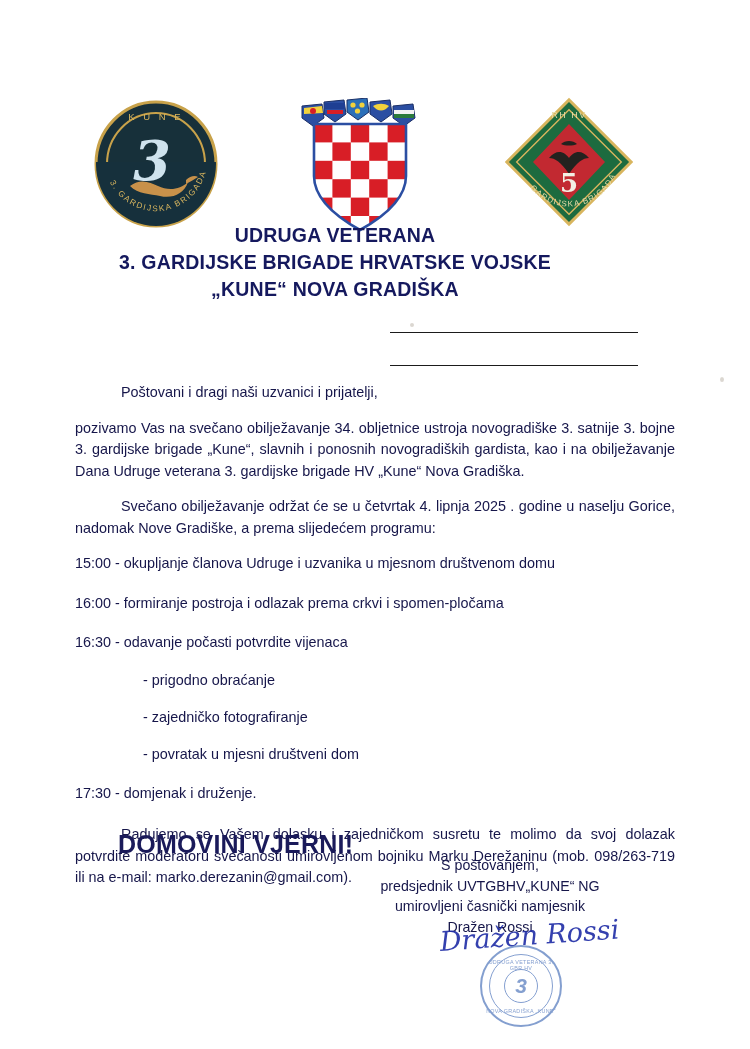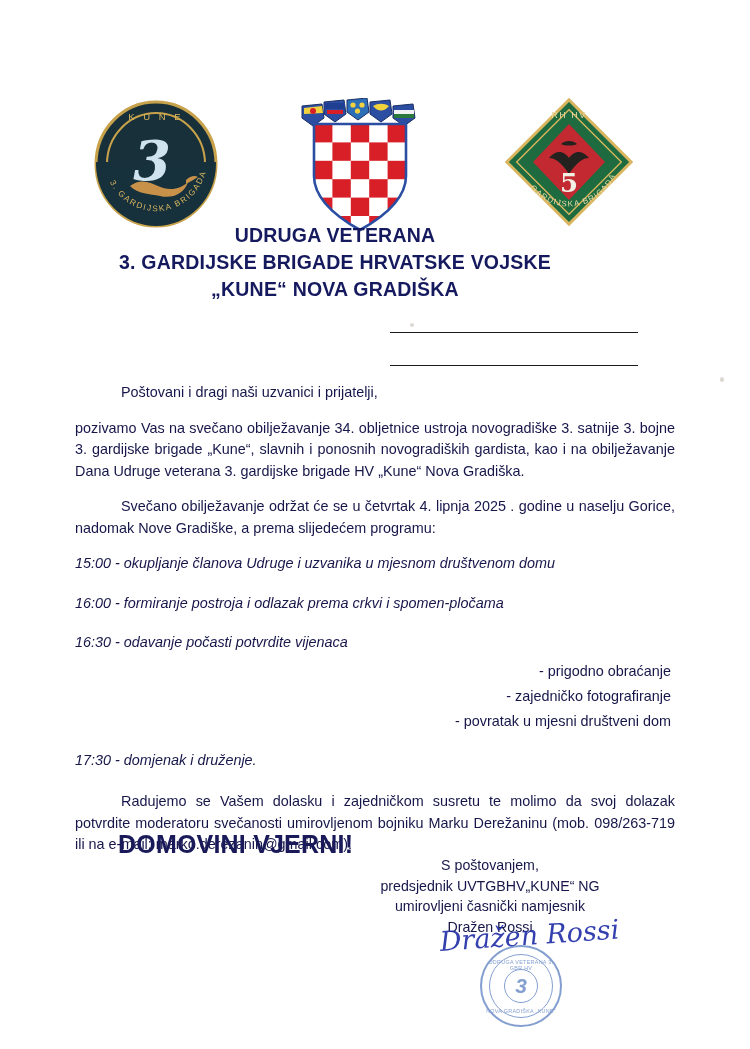--- a/index.html
+++ b/index.html
@@ -95,26 +95,25 @@
     top: 382px;
     left: 75px;
     width: 600px;
     font-size: 14.4px;
     line-height: 21.5px;
     color: #16164a;
   }
   .p { margin: 0 0 14px 0; }
   .p.indent { text-indent: 46px; }
   .p.just { text-align: justify; }
-  .prog { margin: 4px 0 18px 0; font-style: italic; }
+  .prog { margin: 4px 0 18px 0; }
   .prog-sub {
-    margin: 4px;
+    margin: 16px;
     padding-left: 52px;
     line-height: 21px;
-    text-align: right;
   }
   .tight { margin-bottom: 7px; }
 
   .slogan {
     position: absolute;
     top: 830px;
     left: 118px;
     font-size: 25px;
     font-weight: bold;
     color: #1a1a5a;

